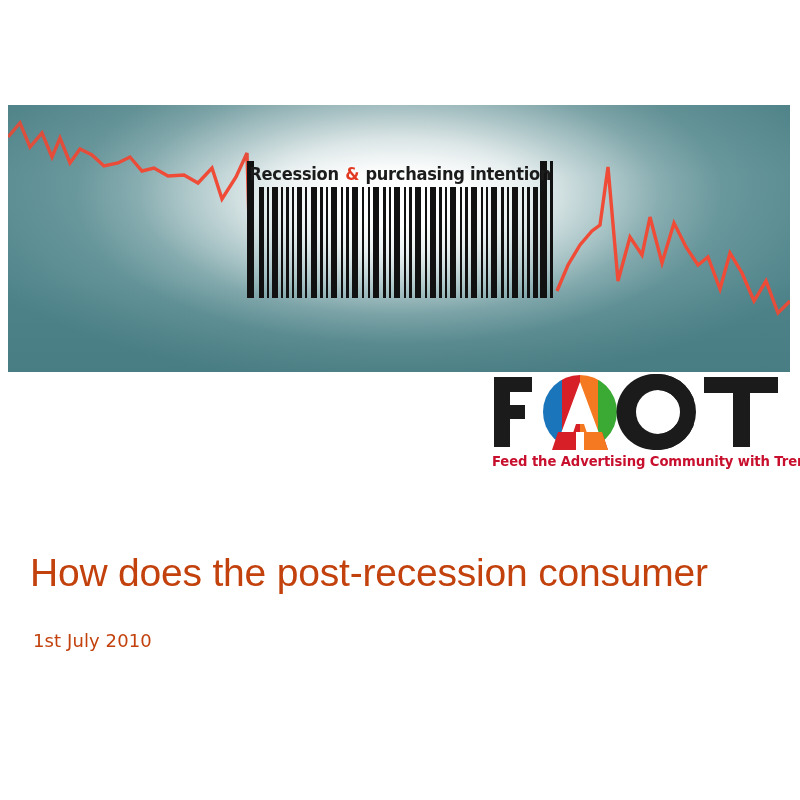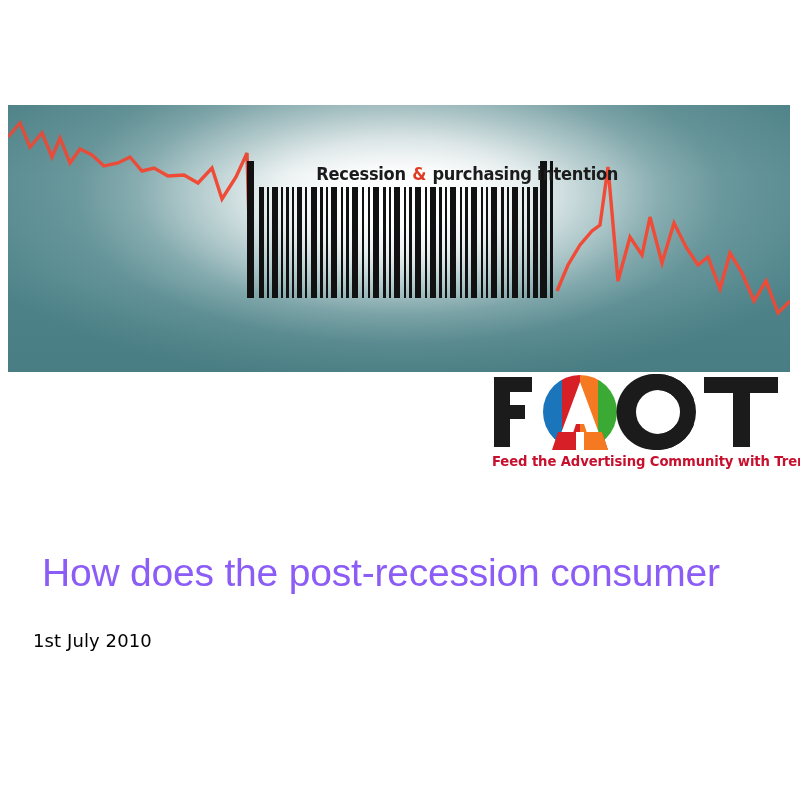--- a/index.html
+++ b/index.html
@@ -64,23 +64,22 @@
     height: 137px;
   }
   .barcode-label {
     position: absolute;
     left: 10px;
     top: 0px;
     width: 286px;
     height: 26px;
     display: flex;
     align-items: center;
-    justify-content: flex-start;
+    justify-content: center;
     white-space: nowrap;
-    margin-left: 48px;
   }
   .barcode-label span {
     font-family: "DejaVu Sans", sans-serif;
     font-weight: bold;
     font-size: 17.5px;
     letter-spacing: -0.3px;
     color: #1b1b1b;
     transform: scaleX(0.93);
     transform-origin: center;
   }
@@ -131,37 +130,37 @@
     font-weight: bold;
     font-size: 13.2px;
     color: #c8102e;
     letter-spacing: -0.1px;
     white-space: nowrap;
   }
 
   
   .title {
     position: absolute;
-    left: 42px;
+    left: 30px;
     top: 522px;
     width: 730px;
     font-family: "Liberation Sans", sans-serif;
     font-size: 39px;
     line-height: 50px;
-    color: #8b5cf6;
+    color: #c2410c;
     font-weight: normal;
     letter-spacing: -0.2px;
   }
   .subtitle {
     position: absolute;
     left: 33px;
     top: 630px;
     font-family: "DejaVu Sans", sans-serif;
     font-size: 18px;
-    color: #000000;
+    color: #c2410c;
     letter-spacing: 0.1px;
   }
 </style>
 </head>
 <body>
 
 <div class="hero">
   <div class="hero-glow"></div>
 
   <svg class="hero-svg" viewBox="0 0 782 267" preserveAspectRatio="none">

